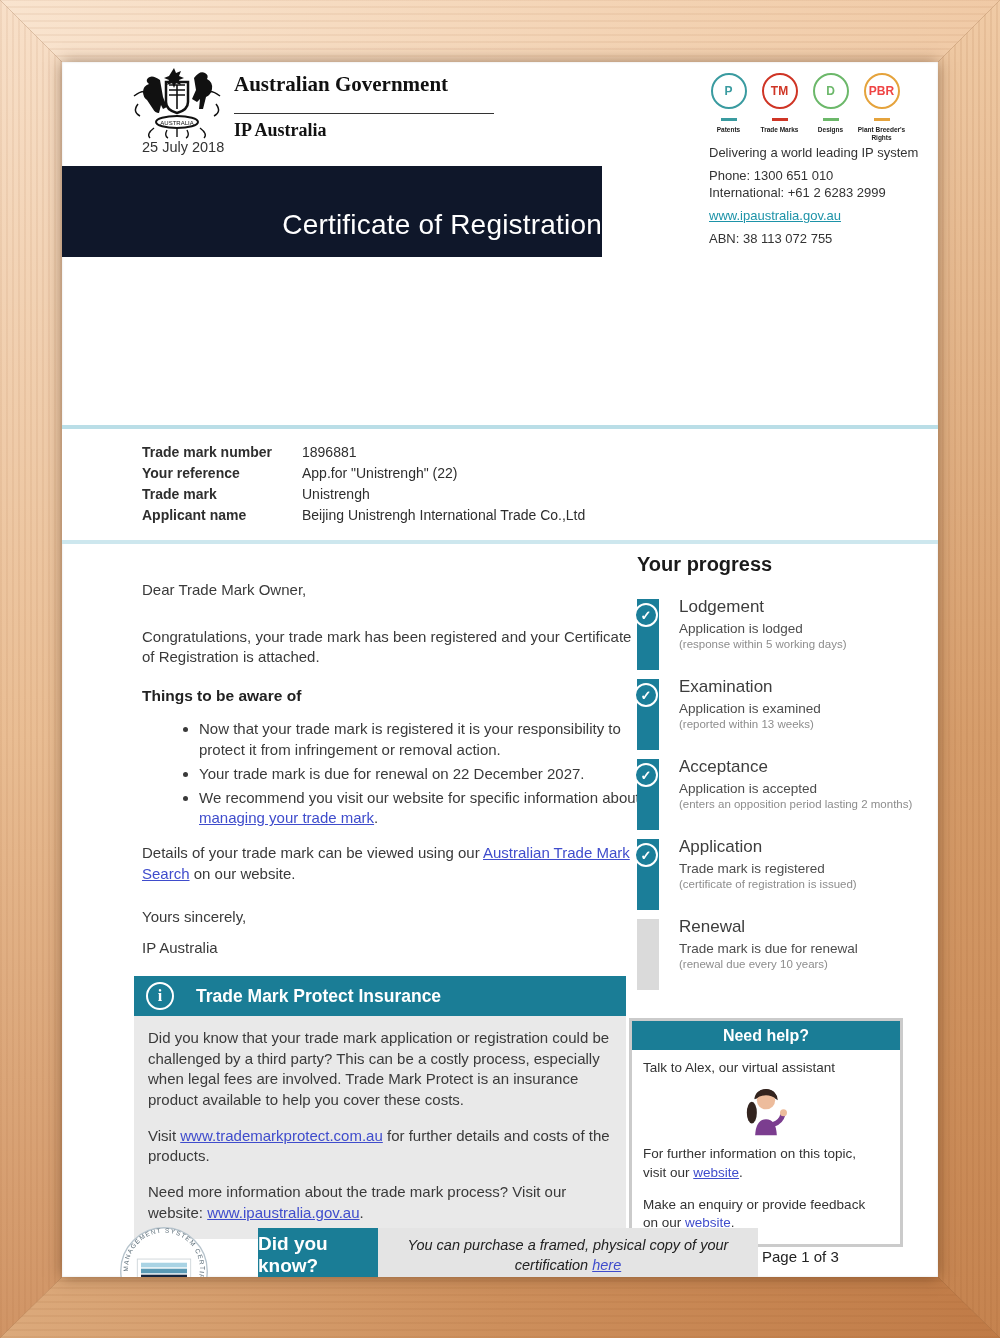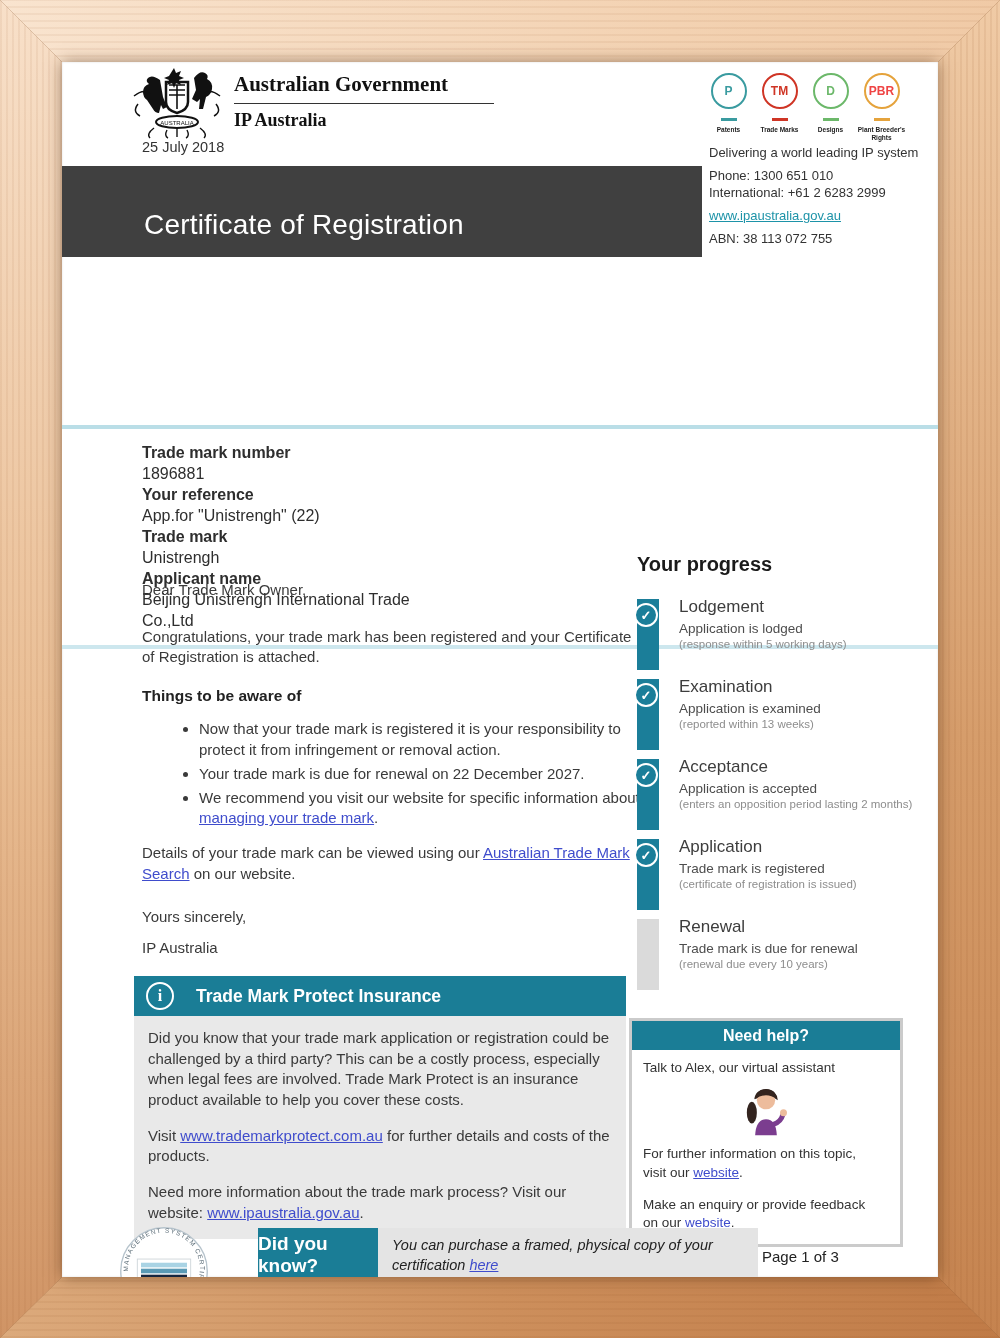--- a/index.html
+++ b/index.html
@@ -30,42 +30,42 @@
   #paper{position:absolute;left:62px;top:62px;width:876px;height:1215px;background:#ffffff;
     overflow:hidden;box-shadow:0 0 14px rgba(70,35,10,.5), inset 0 0 2px rgba(0,0,0,.15);}
   .abs{position:absolute;}
   .t{color:#3a3a3a;font-size:15px;line-height:1.38;}
   a, .lnk{color:#3f4ccc;text-decoration:underline;cursor:pointer;}
   .tealLnk{color:#1d93a8;text-decoration:underline;cursor:pointer;}
 
   
   .gov-block{left:172px;top:10px;width:260px;}
   .gov-name{font-family:"Liberation Serif",serif;font-weight:bold;font-size:21px;color:#111;
-    border-bottom:1.5px solid #333;padding-bottom:6px;}
+    border-bottom:1.5px solid #333;padding-bottom:16px;}
   .dept-name{font-family:"Liberation Serif",serif;font-weight:bold;font-size:18px;color:#111;margin-top:6px;}
   .date{left:80px;top:77px;font-size:14.5px;color:#333;}
-  .banner{left:0;top:104px;width:640px;height:91px;background:#404040;display:flex;align-items:center;}
+  .banner{left:0;top:104px;width:540px;height:91px;background:#0f172a;display:flex;align-items:center;justify-content:flex-end;}
   .banner-title{color:#fff;font-size:28px;font-weight:400;padding-left:82px;padding-top:26px;letter-spacing:.2px;}
 
   
   .badges{left:641px;top:11px;width:256px;display:flex;}
   .badge{width:51px;display:flex;flex-direction:column;align-items:center;}
   .badge-circle{width:36px;height:36px;border-radius:50%;border:2.5px solid;display:flex;
     align-items:center;justify-content:center;font-weight:bold;font-size:12px;}
   .badge-dash{width:16px;height:3px;margin-top:9px;}
   .badge-label{margin-top:5px;font-size:6.5px;font-weight:bold;color:#222;text-align:center;line-height:1.25;}
   .tagline{left:647px;top:83px;font-size:13px;color:#333;}
   .contact{left:647px;top:106px;font-size:13px;color:#333;line-height:16.5px;}
   .weblink{left:647px;top:146px;font-size:13px;}
   .abn{left:647px;top:169px;font-size:13px;color:#333;}
 
   
   .details{left:0;top:363px;width:876px;border-top:4px solid #badee7;border-bottom:4px solid #cde7ee;
     padding:13px 0 14px 80px;background:#fff;}
-  .drow{display:flex;font-size:16px;line-height:21px;color:#2e2e2e;flex-direction:column;}
+  .drow{display:flex;font-size:14px;line-height:21px;color:#2e2e2e;}
   .dlabel{width:160px;font-weight:bold;flex-shrink:0;}
   .dvalue{width:290px;}
 
   
   .letter{left:80px;top:518px;width:500px;}
   .letter p{margin:0 0 24px 0;}
   .aware{font-size:15.5px;font-weight:bold;color:#222;margin:0 0 13px 0;}
   ul.bullets{margin:0 0 8px 0;padding-left:57px;}
   ul.bullets li{margin-bottom:3px;}
   .closing{margin-bottom:10px !important;}
@@ -101,21 +101,21 @@
   .nh-body{padding:9px 11px 12px 11px;font-size:13.5px;color:#333;line-height:1.35;}
   .nh-body p{margin:0 16px 14px 0;}
   .nh-body p:last-child{margin-bottom:0;}
   .avatar-wrap{text-align:center;margin:2px 0 4px 0;}
 
   
   .dnv{left:56px;top:1163px;}
   .didyouknow{left:196px;top:1166px;width:120px;height:54px;background:#1a7d96;color:#fff;
     font-weight:bold;font-size:19px;display:flex;align-items:center;justify-content:center;}
   .foot-gray{left:316px;top:1166px;width:380px;height:54px;background:#e4e4e4;
-    padding:7px 14px;font-style:italic;font-size:14.5px;color:#222;line-height:1.38;}
+    padding:7px 14px;font-style:italic;font-size:14.5px;color:#222;line-height:1.38;text-align:center;}
   .pageno{left:700px;top:1186px;font-size:15px;color:#222;}
 </style>
 </head>
 <body>
 
 <div id="stage">
 
   <div class="frame">
     <div class="fp top"></div>
     <div class="fp left"></div>

